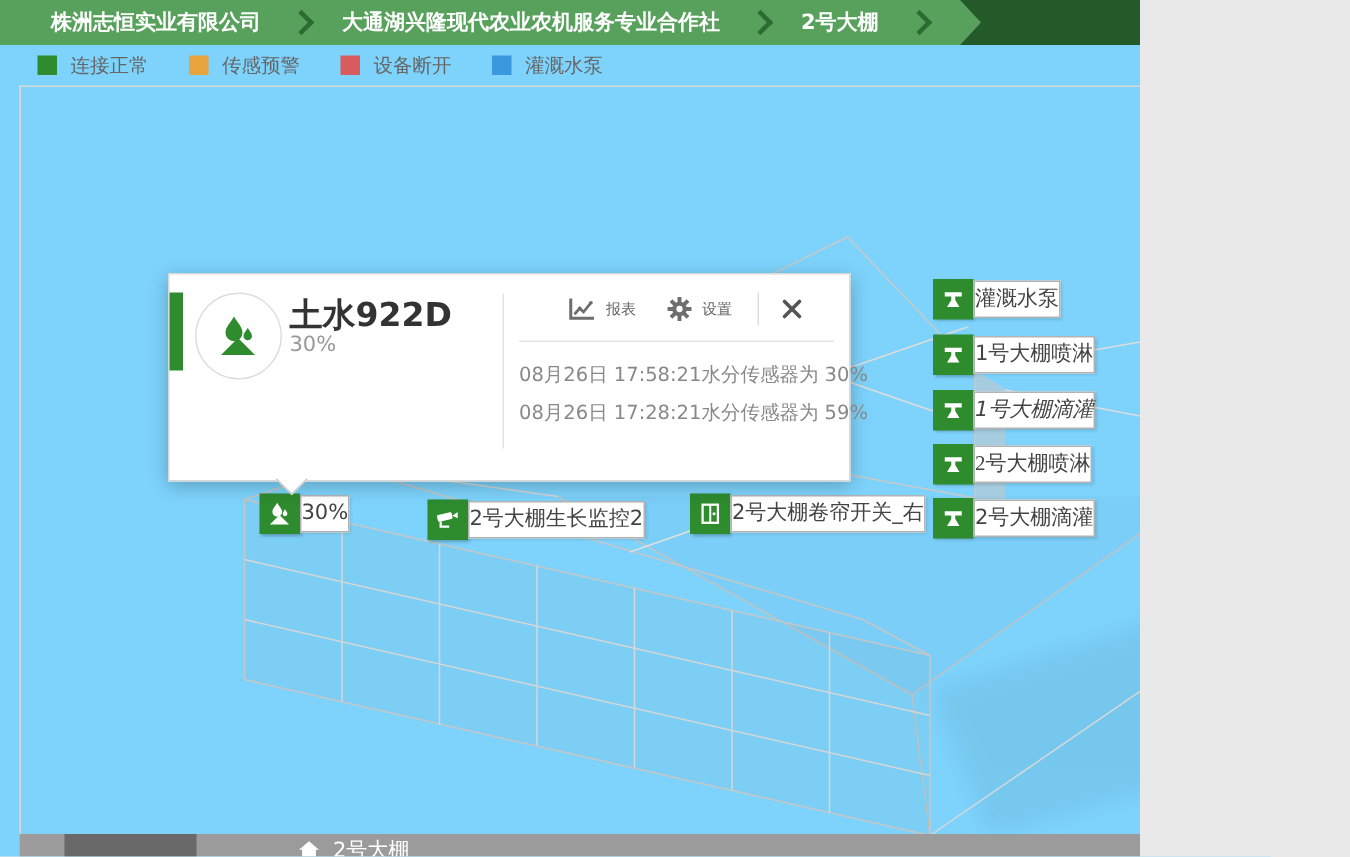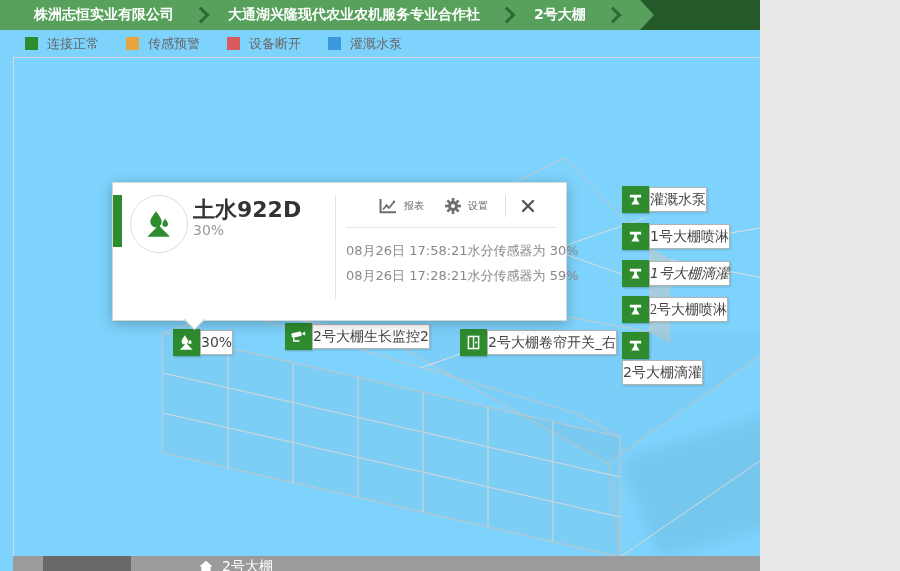--- a/index.html
+++ b/index.html
@@ -221,21 +221,21 @@
   </svg>
 
   <div class="dev" style="left:173px;top:329px;">
     <span class="dev-icon">
         <svg>
           <use href="#i-soil"></use>
         </svg>
       </span>
     <span class="dev-box">30%</span>
   </div>
-  <div class="dev" style="left:285px;top:323px;">
+  <div class="dev" style="left:285px;top:333px;">
     <span class="dev-icon">
         <svg>
           <use href="#i-cam"></use>
         </svg>
       </span>
     <span class="dev-box">2号大棚生长监控2</span>
   </div>
   <div class="dev" style="left:460px;top:329px;">
     <span class="dev-icon">
         <svg>
@@ -270,21 +270,21 @@
     <span class="dev-box">1号大棚滴灌</span>
   </div>
   <div class="dev" style="left:622px;top:296px;font-family:Liberation Serif, serif;">
     <span class="dev-icon">
         <svg>
           <use href="#i-valve"></use>
         </svg>
       </span>
     <span class="dev-box">2号大棚喷淋</span>
   </div>
-  <div class="dev" style="left:622px;top:332px;flex-direction:column;">
+  <div class="dev" style="left:622px;top:332px;">
     <span class="dev-icon">
         <svg>
           <use href="#i-valve"></use>
         </svg>
       </span>
     <span class="dev-box">2号大棚滴灌</span>
   </div>
 
   <div class="popup">
     <div class="pp-accent"></div>

